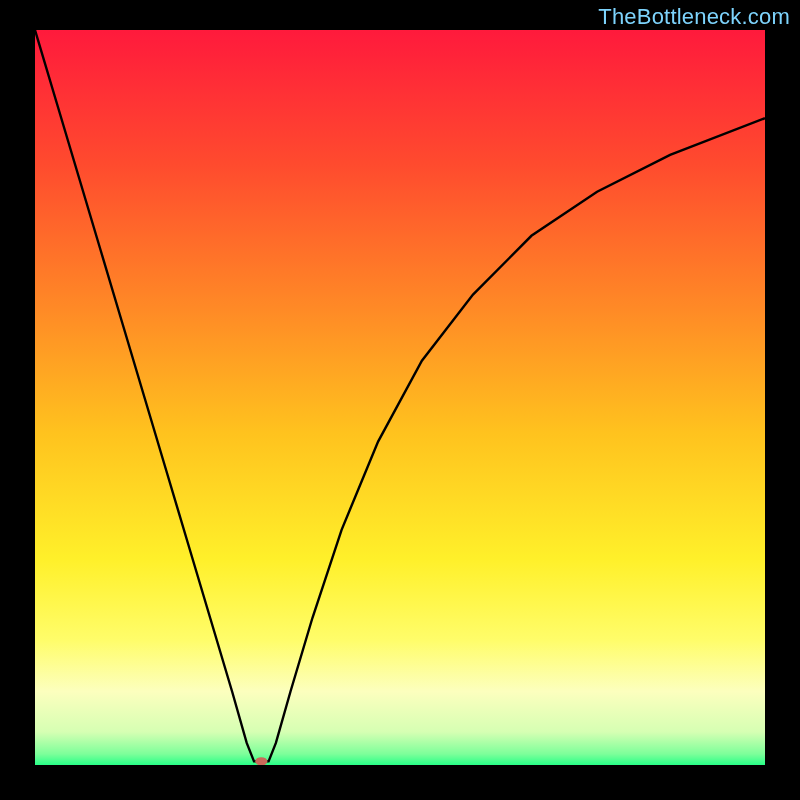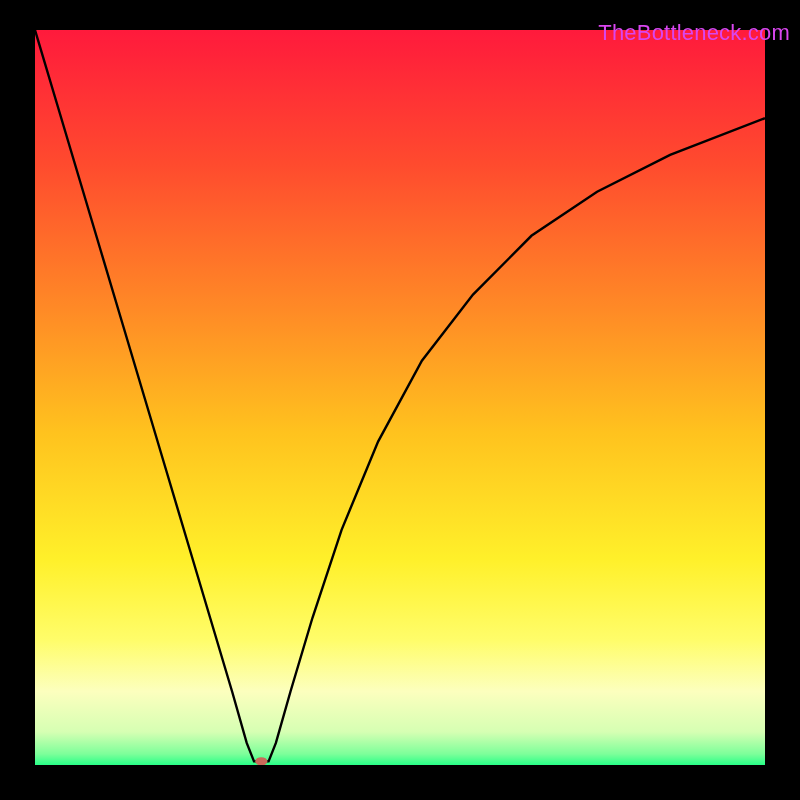--- a/index.html
+++ b/index.html
@@ -12,23 +12,23 @@
     overflow: hidden;
   }
   .frame {
     position: relative;
     width: 800px;
     height: 800px;
     background: #000000;
   }
   .watermark {
     position: absolute;
-    top: 20px;
+    top: 4px;
     right: 10px;
-    color: #d946ef;
+    color: #7dd3fc;
     font-size: 22px;
     letter-spacing: 0.2px;
     font-weight: 500;
     z-index: 5;
   }
   .plot-area {
     position: absolute;
     left: 35px;
     top: 30px;
     width: 730px;

